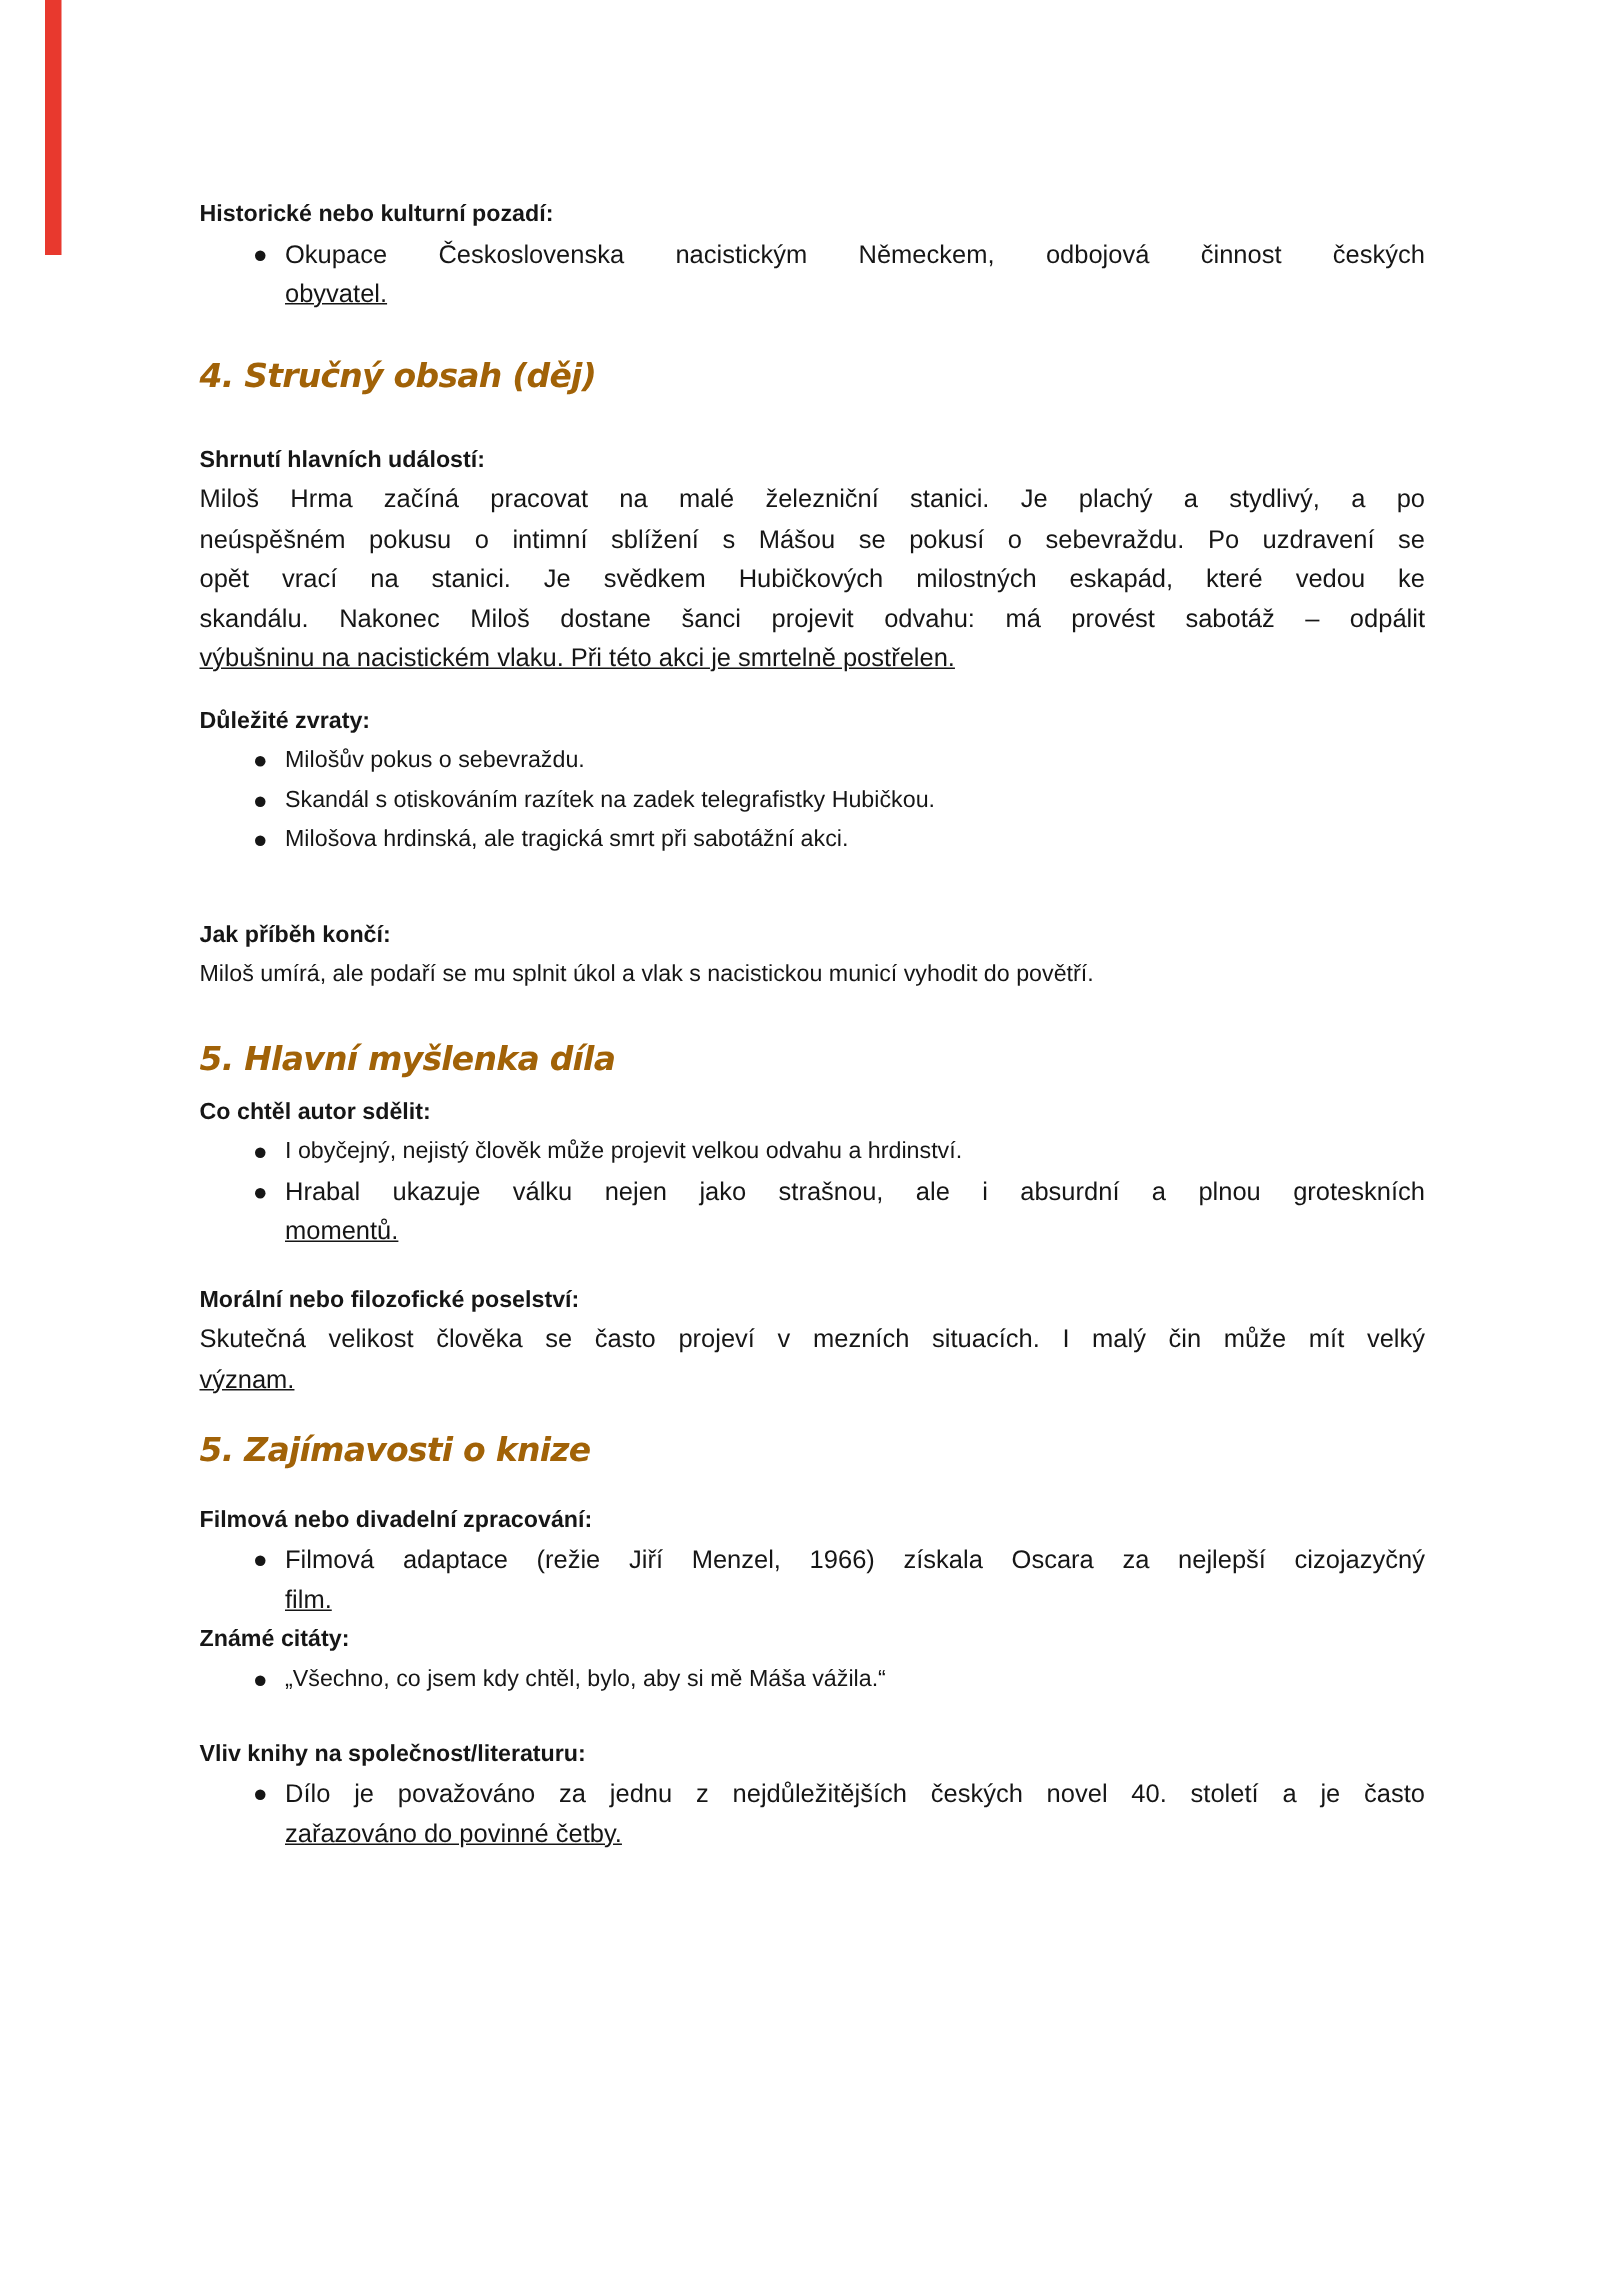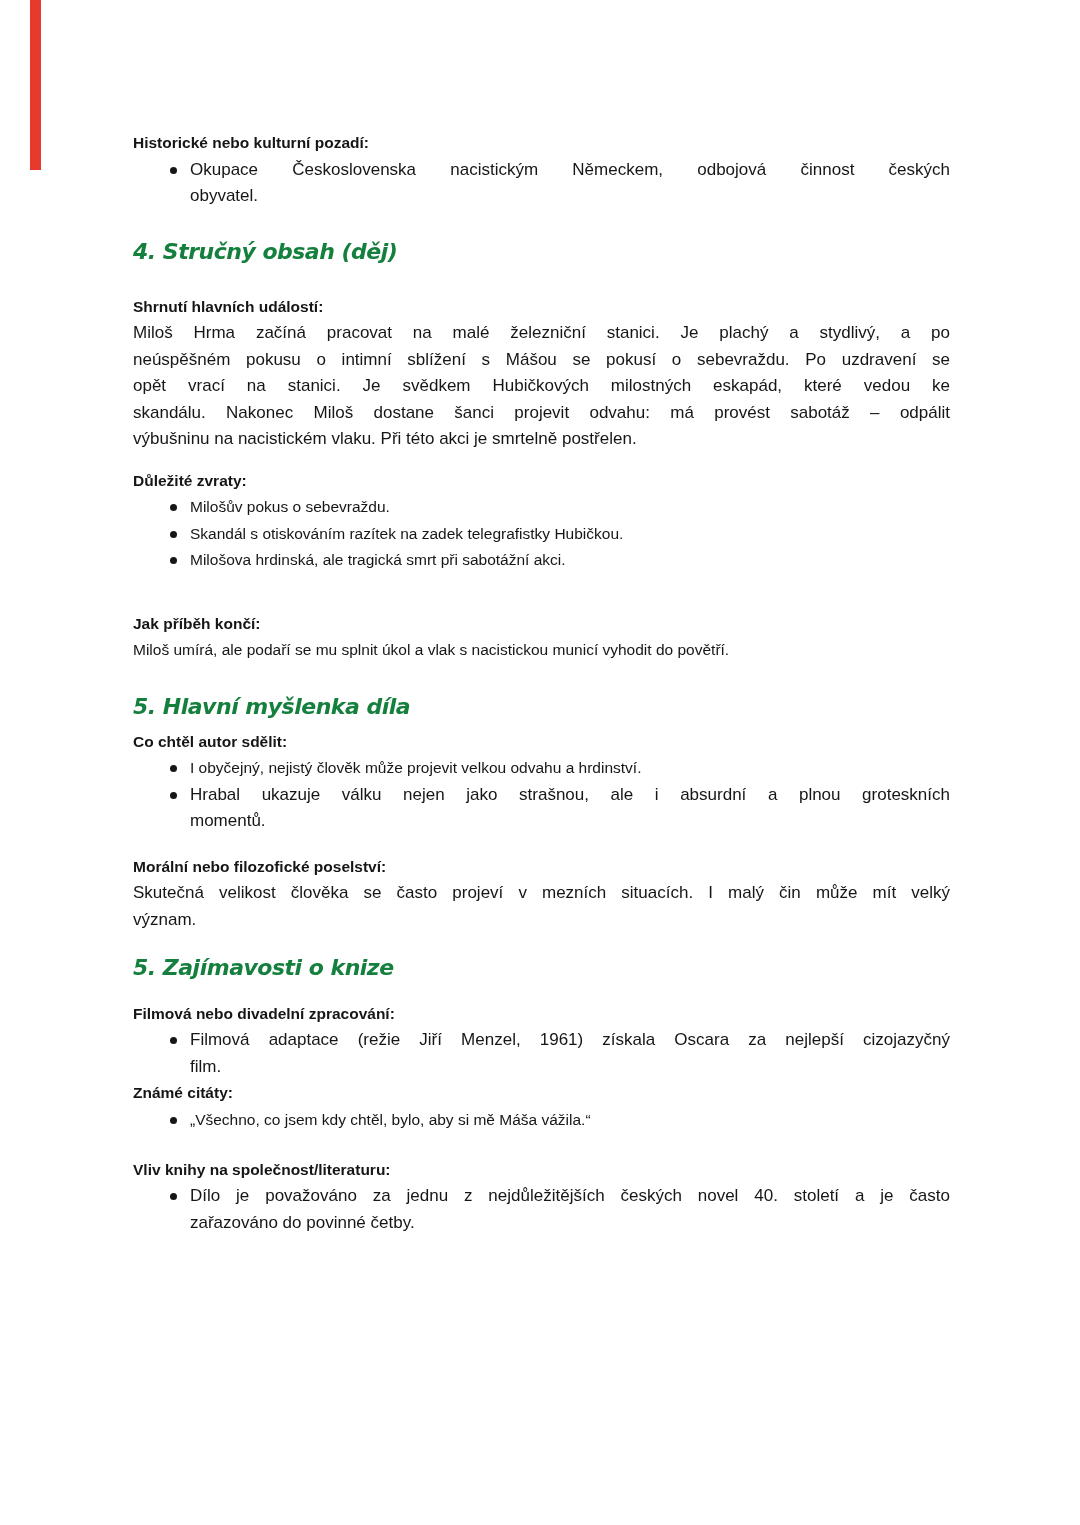--- a/index.html
+++ b/index.html
@@ -38,29 +38,30 @@
   }
   .jp {
     font-size: 17px;
     line-height: 26.5px;
     text-align: justify;
     text-align-last: justify;
   }
   .jp-last {
     text-align: right;
     text-align-last: left;
+    text-decoration: underline;
   }
   .h-script {
     font-family: "DejaVu Sans", sans-serif;
     font-weight: bold;
     font-style: italic;
     font-size: 22px;
     line-height: 33px;
     letter-spacing: -0.5px;
-    color: #15803d;
+    color: #a16207;
   }
   .bullet {
     position: relative;
     padding-left: 57px;
   }
   .dot {
     position: absolute;
     left: 37px;
     top: 10px;
     width: 7px;
@@ -130,21 +131,21 @@
     <div>
       <div class="jp">Skutečná velikost člověka se často projeví v mezních situacích. I malý čin může mít velký</div>
       <div class="jp jp-last">význam.</div>
     </div>
 
     <div class="h-script" style="margin-top:17.5px">5. Zajímavosti o knize</div>
 
     <div class="blabel" style="margin-top:17px">Filmová nebo divadelní zpracování:</div>
     <div class="bullet">
       <span class="dot"></span>
-      <div class="jp">Filmová adaptace (režie Jiří Menzel, 1961) získala Oscara za nejlepší cizojazyčný</div>
+      <div class="jp">Filmová adaptace (režie Jiří Menzel, 1966) získala Oscara za nejlepší cizojazyčný</div>
       <div class="jp jp-last">film.</div>
     </div>
 
     <div class="blabel">Známé citáty:</div>
     <div class="bullet">
       <span class="dot"></span>
       <div class="line">„Všechno, co jsem kdy chtěl, bylo, aby si mě Máša vážila.“</div>
     </div>
 
     <div class="blabel" style="margin-top:23.5px">Vliv knihy na společnost/literaturu:</div>

